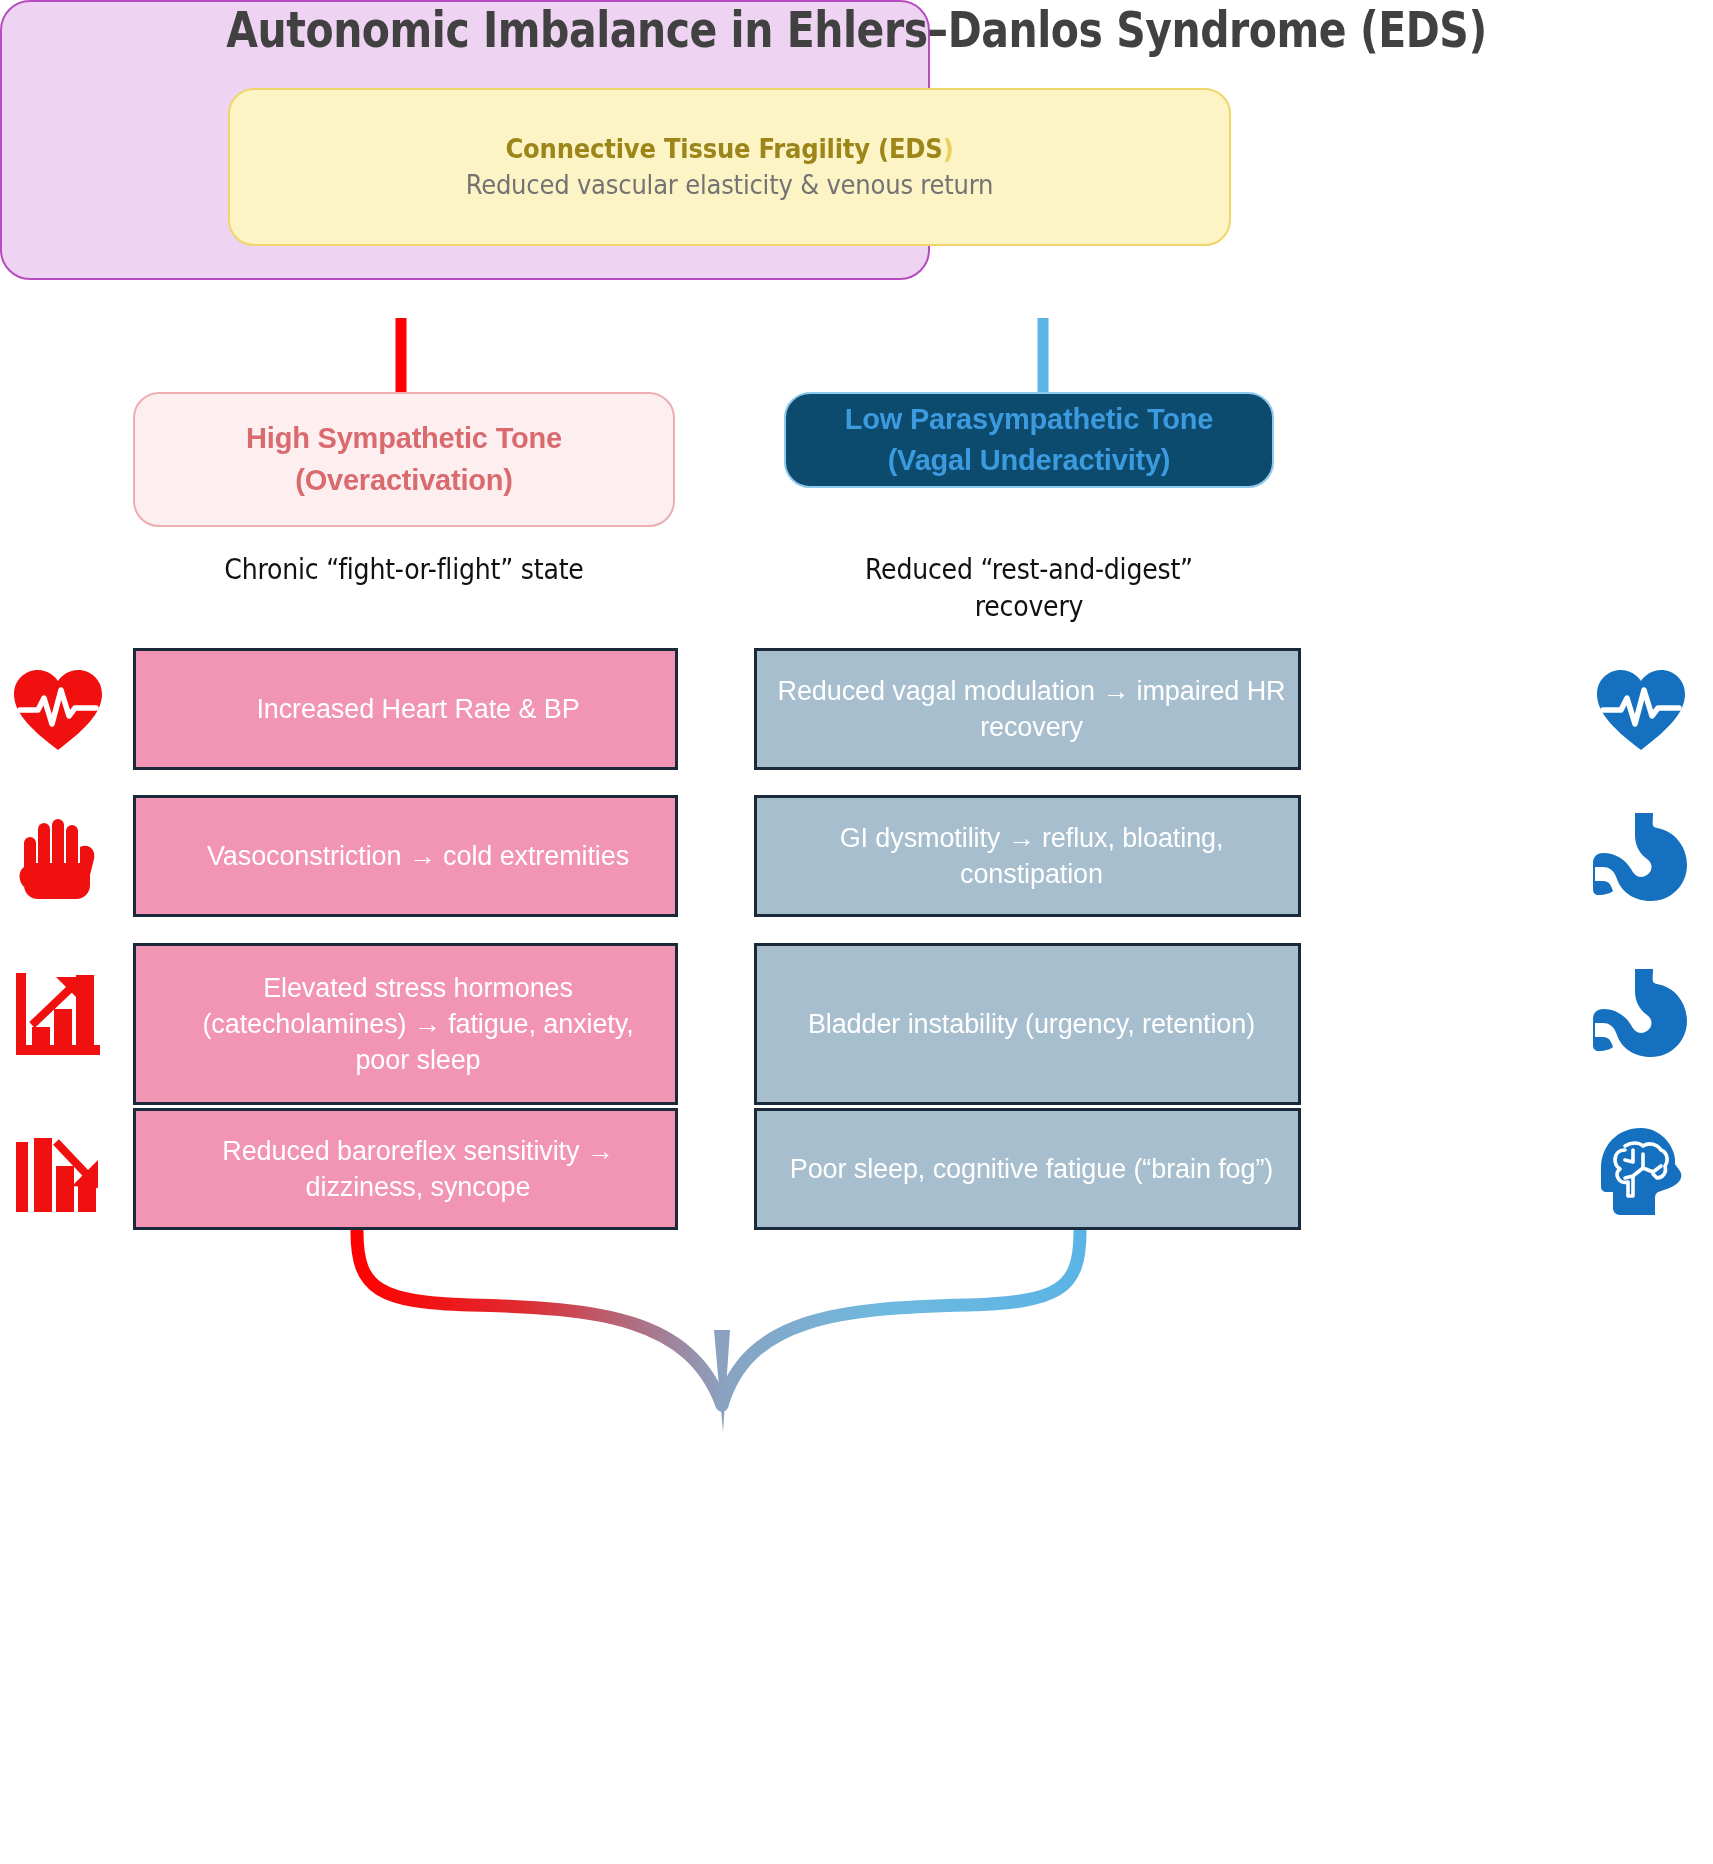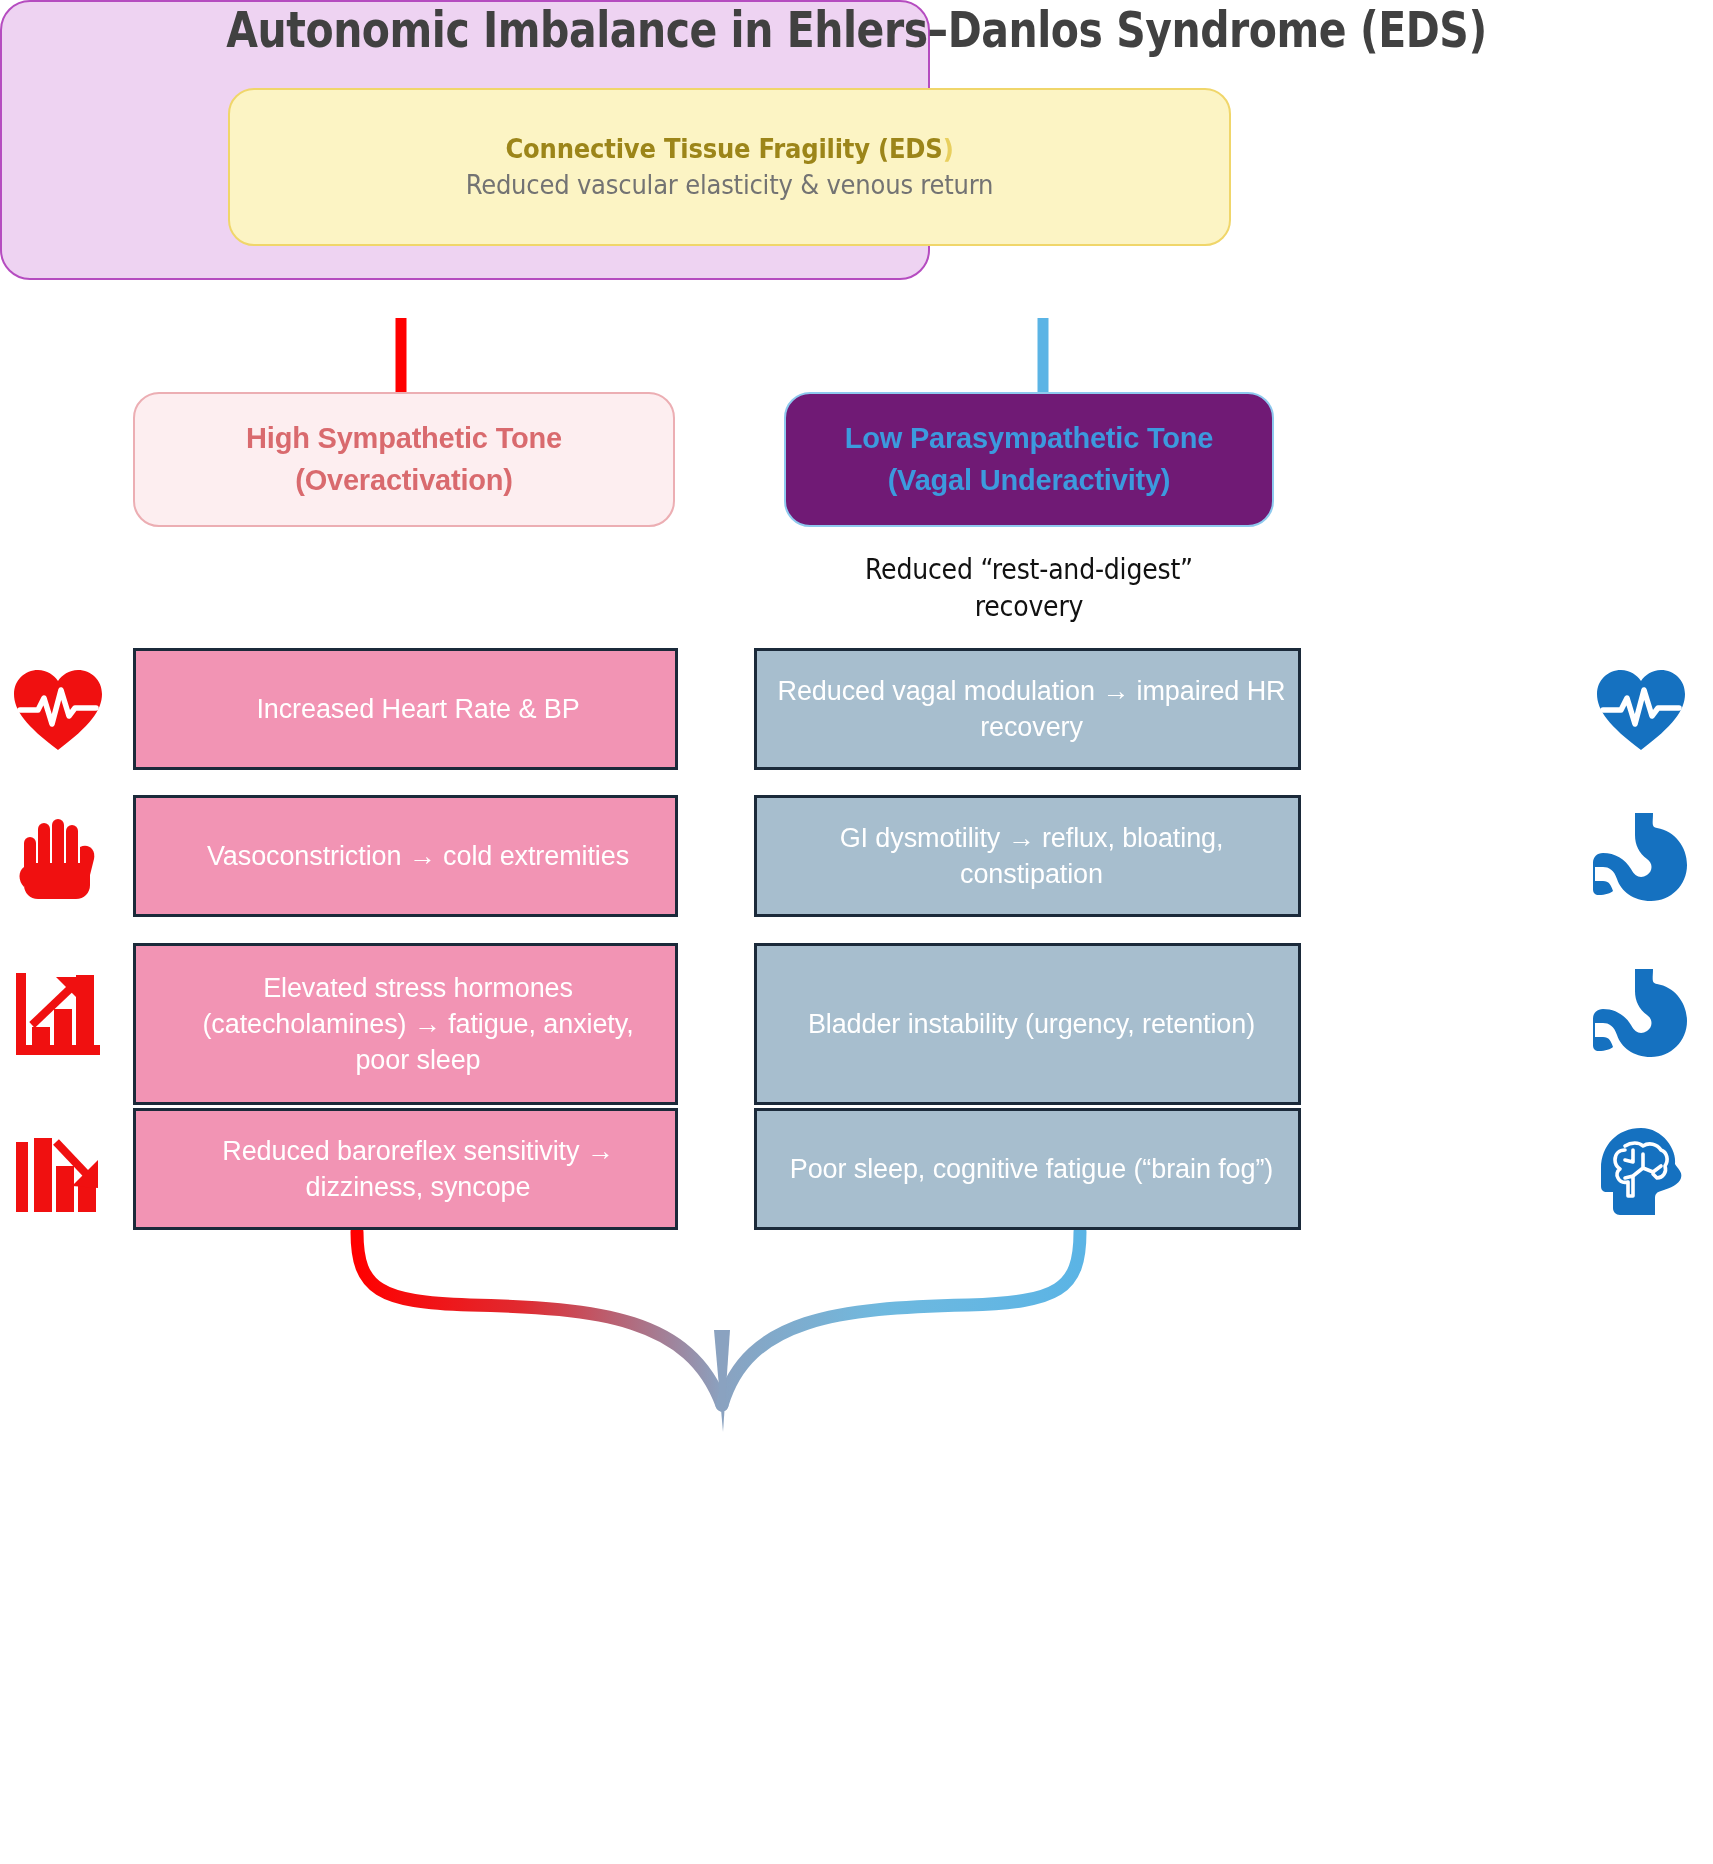--- a/index.html
+++ b/index.html
@@ -80,22 +80,22 @@
     width: 542px; height: 135px;
     background: #fdeef0;
     border: 2.5px solid #ecaeb3;
   }
   #symp-box .branch-title {
     font-size: 29px; font-weight: bold; color: #d96a6e;
     line-height: 1.42; letter-spacing: -0.2px;
   }
   #para-box {
     left: 784px; top: 392px;
-    width: 490px; height: 135px;
-    background: #701a75;
+    width: 490px; height: 96px;
+    background: #0c4a6e;
     border: 2.5px solid #8ec9ee;
   }
   #para-box .branch-title {
     font-size: 29px; font-weight: bold; color: #3c9ade;
     line-height: 1.42; letter-spacing: -0.2px;
   }
 
   
   .caption {
     position: absolute;
@@ -225,20 +225,21 @@
   <div class="round-box" id="symp-box">
     <div class="branch-title">High Sympathetic Tone</div>
     <div class="branch-title">(Overactivation)</div>
   </div>
 
   <div class="round-box" id="para-box">
     <div class="branch-title">Low Parasympathetic Tone</div>
     <div class="branch-title">(Vagal Underactivity)</div>
   </div>
 
+  <div class="caption" id="cap-left">Chronic “fight-or-flight” state</div>
   <div class="caption" id="cap-right">
     <div>Reduced “rest-and-digest”</div>
     <div>recovery</div>
   </div>
 
   <div class="item-box pink col-left row0">Increased Heart Rate &amp; BP</div>
   <div class="item-box pink col-left row1">Vasoconstriction → cold extremities</div>
   <div class="item-box pink col-left row2">Elevated stress hormones (catecholamines) → fatigue, anxiety, poor sleep</div>
   <div class="item-box pink col-left row3">Reduced baroreflex sensitivity → dizziness, syncope</div>
 

